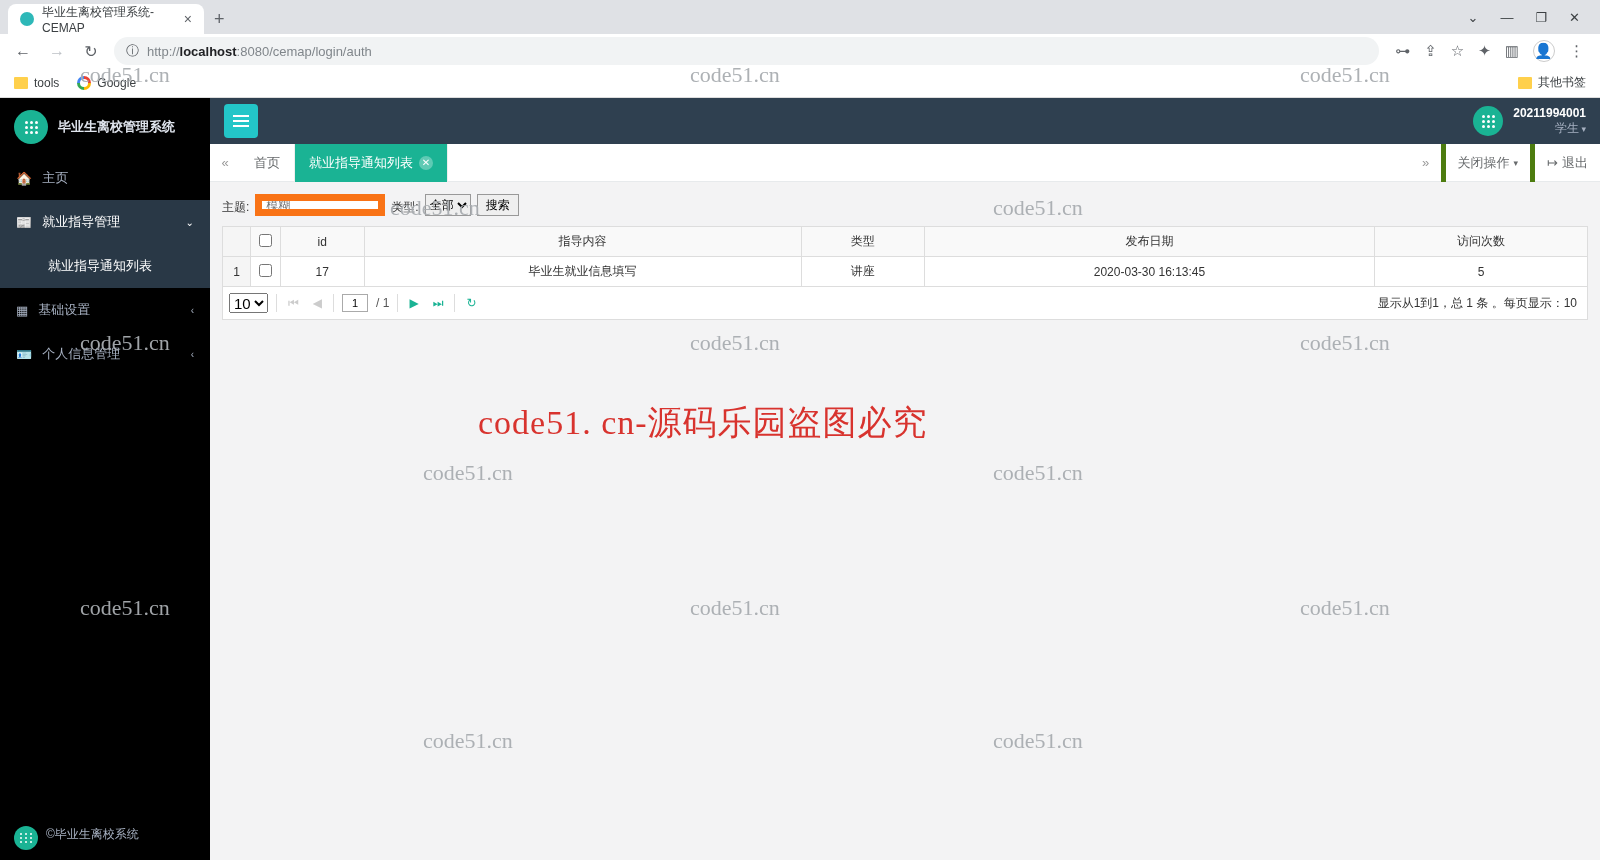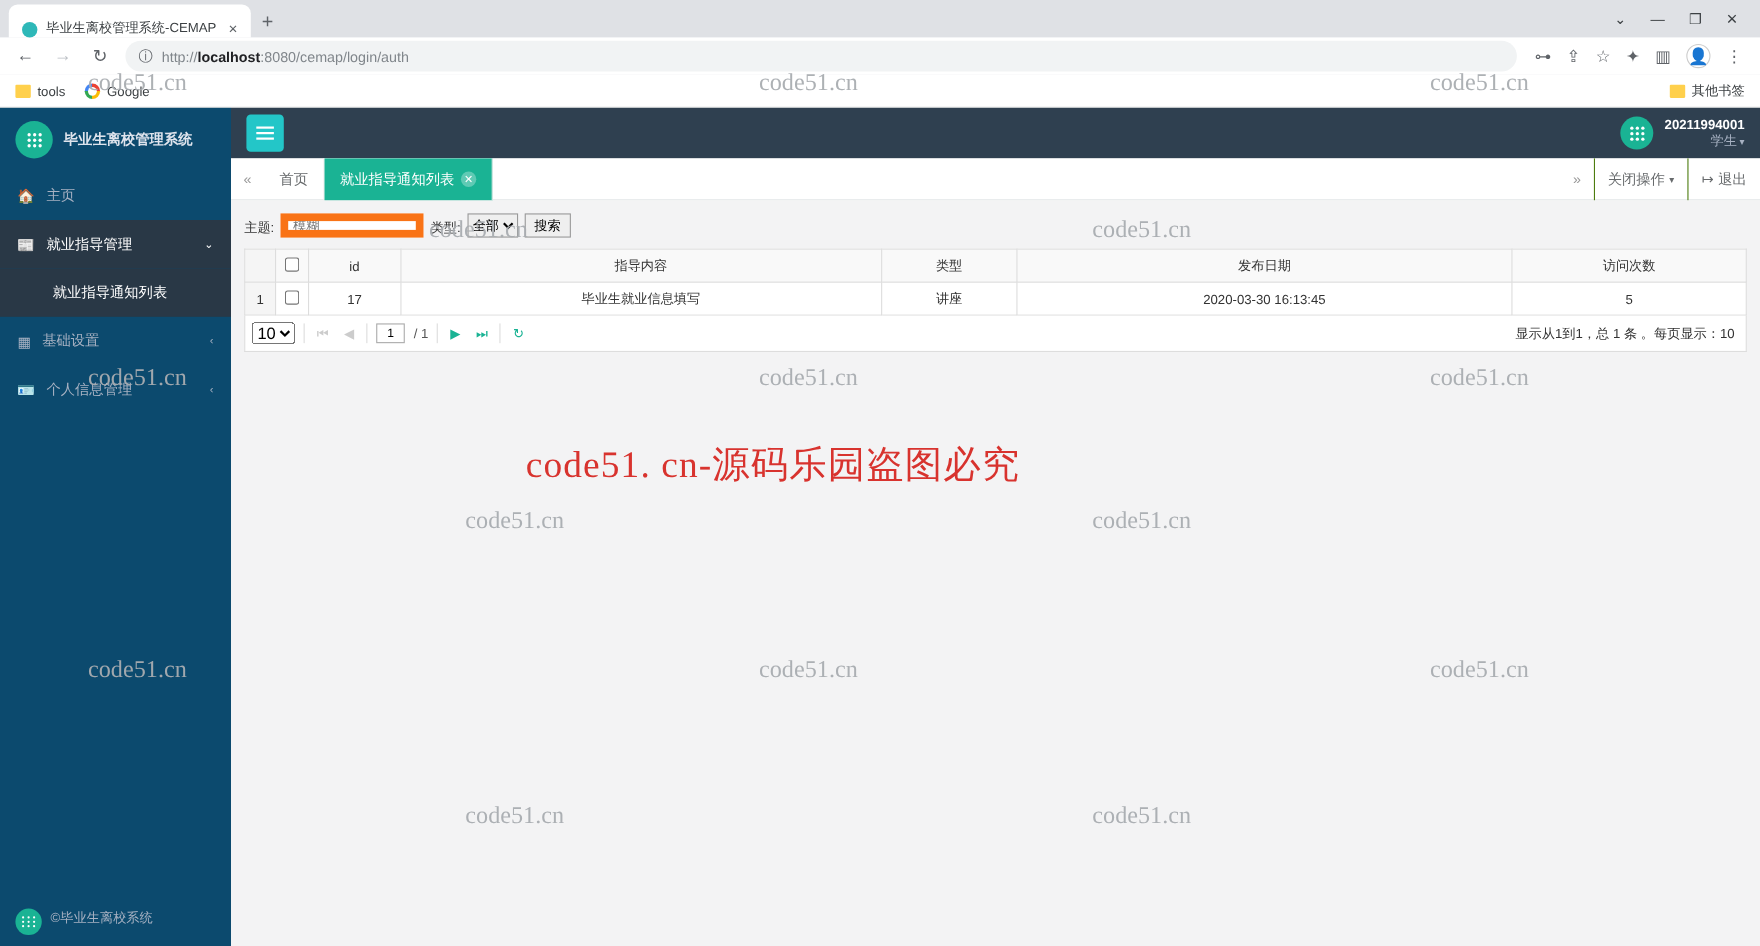--- a/index.html
+++ b/index.html
@@ -1,20 +1,20 @@
 <!DOCTYPE html>
 <html><head>
 <meta charset="utf-8">
 <style>
 * { margin: 0; padding: 0; box-sizing: border-box; }
 body { font-family: "Microsoft YaHei", Arial, sans-serif; font-size: 13px; background: #fff; overflow: hidden; width: 1600px; height: 860px; position: relative; }
 
 .browser-chrome { background: #dfe1e5; }
 .tab-bar { display: flex; align-items: center; height: 34px; padding: 0 8px; }
-.tab { display: flex; align-items: flex-end; background: #fff; border-radius: 8px 8px 0 0; padding: 0 12px; height: 30px; margin-top: 4px; width: 220px; gap: 8px; font-size: 12px; color: #3c4043; }
+.tab { display: flex; align-items: center; background: #fff; border-radius: 8px 8px 0 0; padding: 0 12px; height: 30px; margin-top: 4px; width: 196px; gap: 8px; font-size: 12px; color: #3c4043; }
 .tab-favicon { width: 14px; height: 14px; background: #2eb8b8; border-radius: 50%; flex-shrink: 0; }
 .tab-close { margin-left: auto; color: #5f6368; font-size: 14px; }
 .new-tab { color: #5f6368; font-size: 18px; margin: 4px 0 0 10px; }
 .win-controls { margin-left: auto; display: flex; gap: 22px; color: #3c4043; padding-right: 12px; }
 .win-controls span { font-size: 13px; }
 
 .addr-bar { display: flex; align-items: center; background: #fff; height: 34px; padding: 0 8px; gap: 4px; }
 .nav-btn { width: 30px; height: 30px; display: flex; align-items: center; justify-content: center; color: #5f6368; border-radius: 50%; font-size: 16px; }
 .url-field { flex: 1; display: flex; align-items: center; background: #f1f3f4; border-radius: 15px; height: 28px; padding: 0 12px; gap: 8px; color: #5f6368; font-size: 13px; margin: 0 4px; }
 .url-text { color: #202124; }
@@ -25,21 +25,21 @@
 .avatar-ico { width: 22px; height: 22px; border: 1px solid #ccc; border-radius: 50%; display: flex; align-items: center; justify-content: center; font-size: 12px; }
 
 .bookmark-bar { display: flex; align-items: center; height: 30px; background: #fff; border-bottom: 1px solid #ddd; padding: 0 14px; font-size: 12px; color: #3c4043; gap: 18px; }
 .bm-item { display: flex; align-items: center; gap: 6px; }
 .bm-folder { width: 14px; height: 12px; background: #ffd04c; border-radius: 1px; }
 .bm-g { width: 14px; height: 14px; border-radius: 50%; background: conic-gradient(#ea4335 0 90deg,#fbbc05 90deg 180deg,#34a853 180deg 270deg,#4285f4 270deg); position: relative; }
 .bm-g::after{content:'';position:absolute;inset:3px;background:#fff;border-radius:50%;}
 .bm-right { margin-left: auto; }
 
 .app { display: flex; height: calc(860px - 98px); }
-.sidebar { width: 210px; background: #0c4a6e; color: #a7b1c2; display: flex; flex-direction: column; }
+.sidebar { width: 210px; background: #000000; color: #a7b1c2; display: flex; flex-direction: column; }
 .sb-header { display: flex; align-items: center; gap: 10px; padding: 12px 14px; }
 .sb-logo { width: 34px; height: 34px; background: #1ab394; border-radius: 50%; display: flex; align-items: center; justify-content: center; color: #fff; }
 .sb-logo-grid { display: grid; grid-template-columns: repeat(3,3px); gap: 2px; }
 .sb-logo-grid i { width: 3px; height: 3px; background: #fff; border-radius: 50%; }
 .sb-title { color: #dfe4ed; font-size: 13px; font-weight: 600; }
 .menu li { list-style: none; }
 .menu a { display: flex; align-items: center; gap: 10px; padding: 13px 16px; color: #a7b1c2; font-size: 13px; cursor: pointer; }
 .menu a.active { background: #293846; color: #fff; }
 .menu a.sub { padding-left: 48px; background: #293846; color: #fff; }
 .menu .chev { margin-left: auto; font-size: 10px; }
@@ -59,21 +59,21 @@
 .user-id { font-weight: 700; color: #fff; }
 .user-role { color: #a7b1c2; }
 .user-role::after{content:' ▾';font-size:9px;}
 
 .tabs-bar { background: #fff; height: 38px; display: flex; align-items: center; border-bottom: 1px solid #e7eaec; font-size: 13px; }
 .tabs-arrow { width: 30px; text-align: center; color: #999; cursor: pointer; }
 .tab-item { padding: 0 14px; height: 38px; display: flex; align-items: center; gap: 6px; color: #676a6c; cursor: pointer; border-right: 1px solid #eee; }
 .tab-item.active { background: #1ab394; color: #fff; }
 .tab-item .close-x { width: 14px; height: 14px; border-radius: 50%; background: rgba(255,255,255,0.3); display: flex; align-items: center; justify-content: center; font-size: 10px; }
 .tabs-right { margin-left: auto; display: flex; align-items: center; }
-.tabs-right .act { padding: 0 12px; color: #676a6c; border-left: 1px solid #4d7c0f; height: 38px; display: flex; align-items: center; gap: 4px; cursor: pointer; }
+.tabs-right .act { padding: 0 12px; color: #676a6c; border-left: 5px solid #4d7c0f; height: 38px; display: flex; align-items: center; gap: 4px; cursor: pointer; }
 
 .content { padding: 12px; position: relative; flex: 1; }
 .search-bar { display: flex; align-items: flex-end; gap: 6px; margin-bottom: 10px; font-size: 12px; color: #333; }
 .search-bar input[type=text] { height: 22px; width: 130px; border: 7px solid #f97316; padding: 0 4px; font-size: 12px; }
 .search-bar select { height: 22px; border: 1px solid #999; font-size: 12px; }
 .search-bar button { height: 22px; padding: 0 8px; border: 1px solid #999; background: #efefef; font-size: 12px; cursor: pointer; }
 
 .data-table { width: 100%; border-collapse: collapse; background: #fff; }
 .data-table th, .data-table td { border: 1px solid #ddd; padding: 6px 4px; text-align: center; font-size: 12px; color: #333; }
 .data-table th { background: #f9f9f9; font-weight: normal; }

